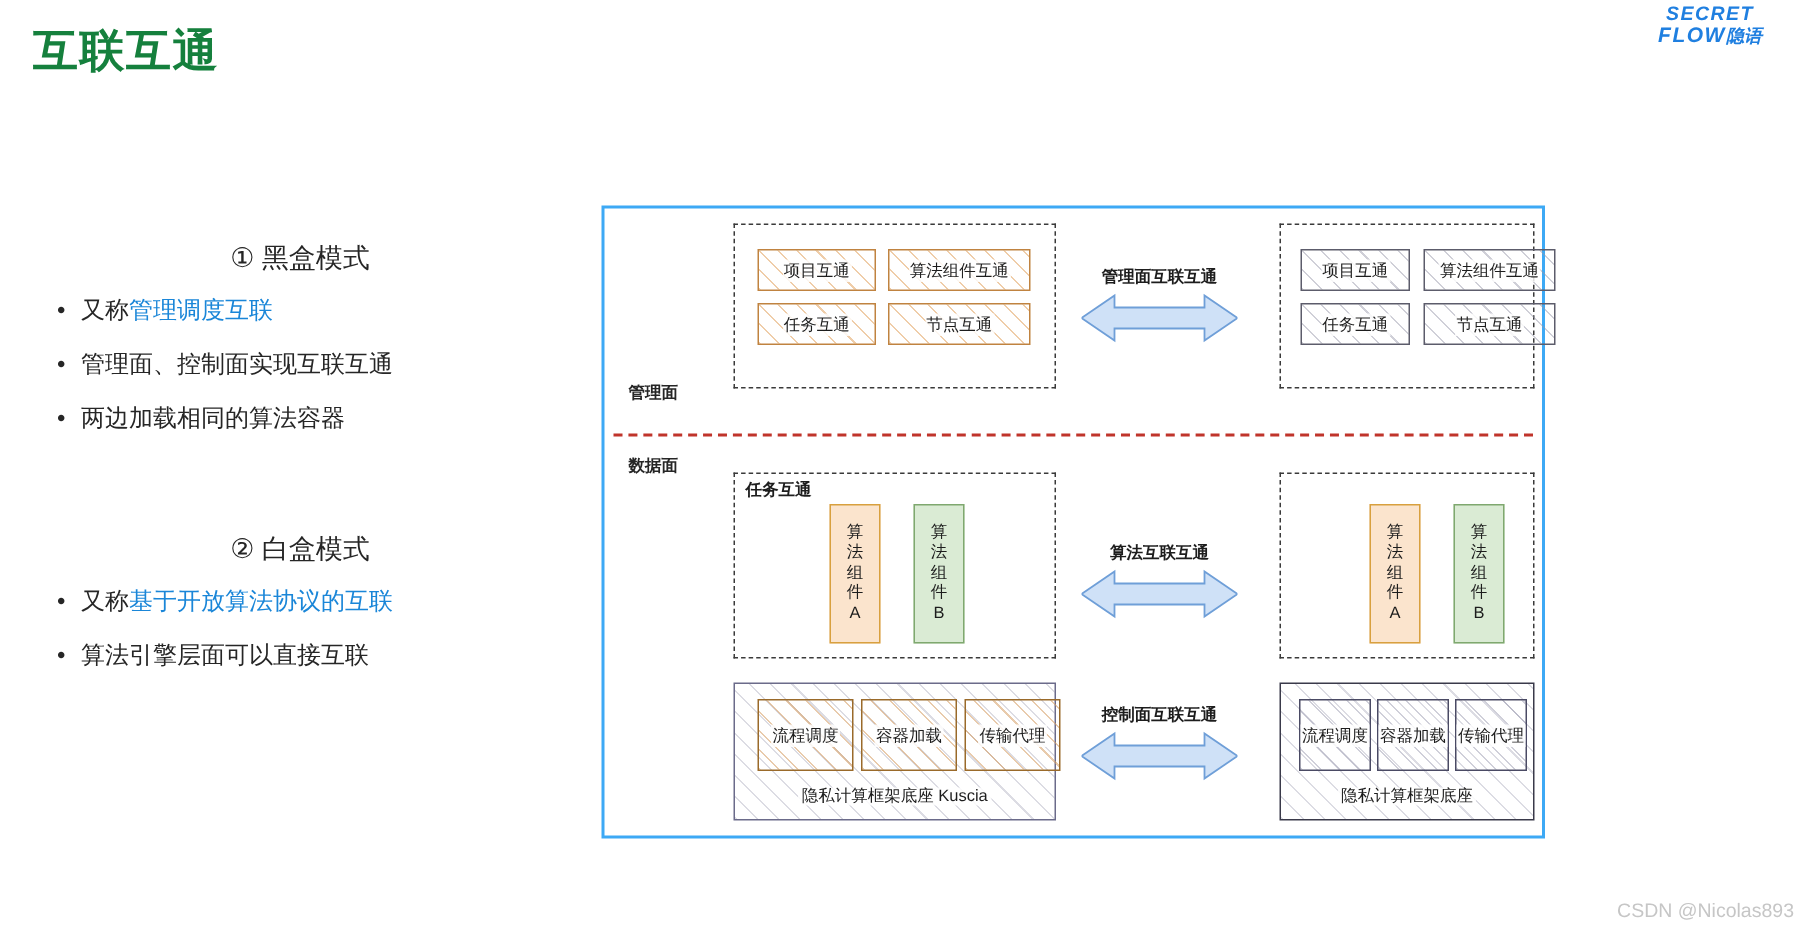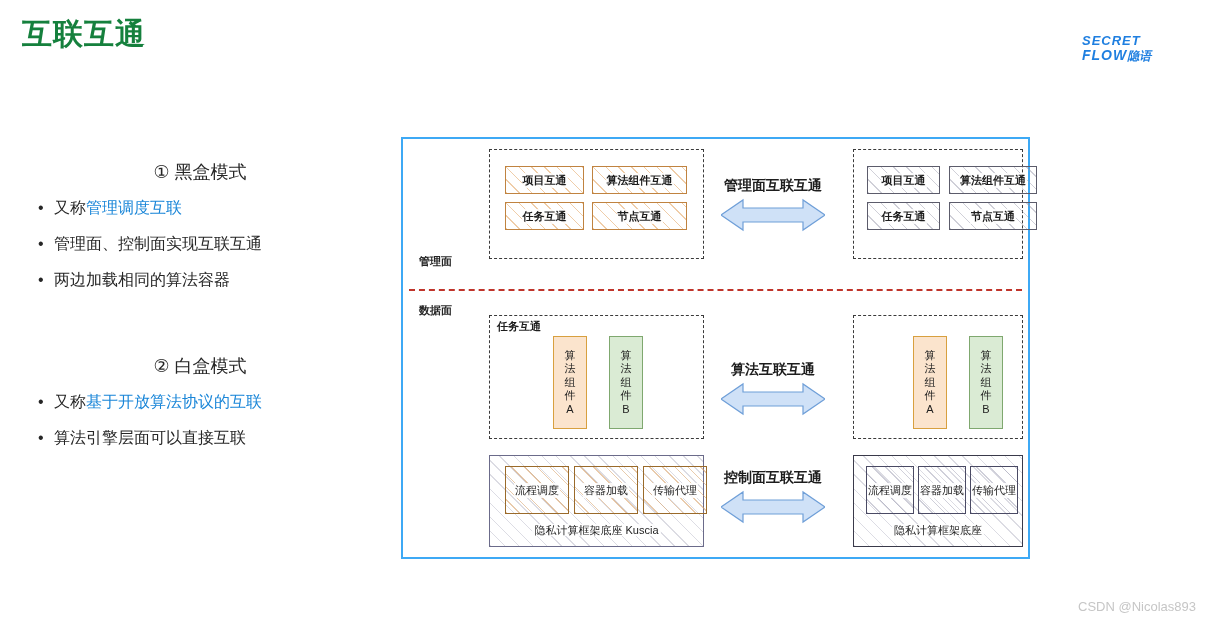--- a/index.html
+++ b/index.html
@@ -14,23 +14,22 @@
 
   
   .page-title{
     position:absolute;left:22px;top:14px;
     font-size:30px;font-weight:bold;color:#15803d;
     letter-spacing:1px;
   }
   .logo{
     position:absolute;right:12px;top:2px;
     width:116px;height:34px;
-    text-align:left;
+    text-align:center;
     line-height:1;
-    margin-top:32px;
   }
   .logo .l1,.logo .l2{
     font-style:italic;font-weight:bold;
     color:#1f7fe0;
     display:block;
     letter-spacing:1px;
   }
   .logo .l1{font-size:13px;}
   .logo .l2{font-size:14px;margin-top:1px;}
   .logo .l2 .cn{font-size:12px;letter-spacing:0;}
@@ -89,21 +88,21 @@
   .grp-data-l{left:86px;top:176px;width:215px;height:124px;}
   .grp-data-r{left:450px;top:176px;width:170px;height:124px;}
 
   
   .cell{
     position:absolute;
     box-sizing:border-box;
     display:flex;align-items:center;justify-content:center;
     font-size:11px;color:#1d1d1d;white-space:nowrap;
   }
-  .cell span{background:rgba(255,255,255,.82);padding:0 1px;font-weight:bold;}
+  .cell span{background:rgba(255,255,255,.82);padding:0 1px;}
   .cell.orange{
     border:1.3px solid #c08340;
     background-image:repeating-linear-gradient(45deg,
       rgba(226,164,98,.55) 0px,rgba(226,164,98,.55) 1px,
       rgba(255,255,255,0) 1px,rgba(255,255,255,0) 9px);
   }
   .cell.gray{
     border:1.3px solid #5c5c6b;
     background-image:repeating-linear-gradient(45deg,
       rgba(150,150,168,.45) 0px,rgba(150,150,168,.45) 1px,
@@ -187,21 +186,21 @@
   .bl-1{left:15px;width:64px;}
   .bl-2{left:84px;width:64px;}
   .bl-3{left:153px;width:64px;}
   .br-1{left:12px;width:48px;}
   .br-2{left:64px;width:48px;}
   .br-3{left:116px;width:48px;}
 
   
   .conn{position:absolute;width:116px;text-align:center;}
   .conn .clabel{
-    font-size:14px;font-weight:bold;color:#1d1d1d;white-space:nowrap;
+    font-size:11px;font-weight:bold;color:#1d1d1d;white-space:nowrap;
     margin-bottom:2px;
     font-family:Liberation Mono, monospace;
   }
   .conn svg{display:block;margin:0 auto;}
   .c-mgmt{left:312px;top:38px;}
   .c-algo{left:312px;top:222px;}
   .c-ctrl{left:312px;top:330px;}
 
   .watermark{
     position:absolute;right:14px;bottom:8px;

